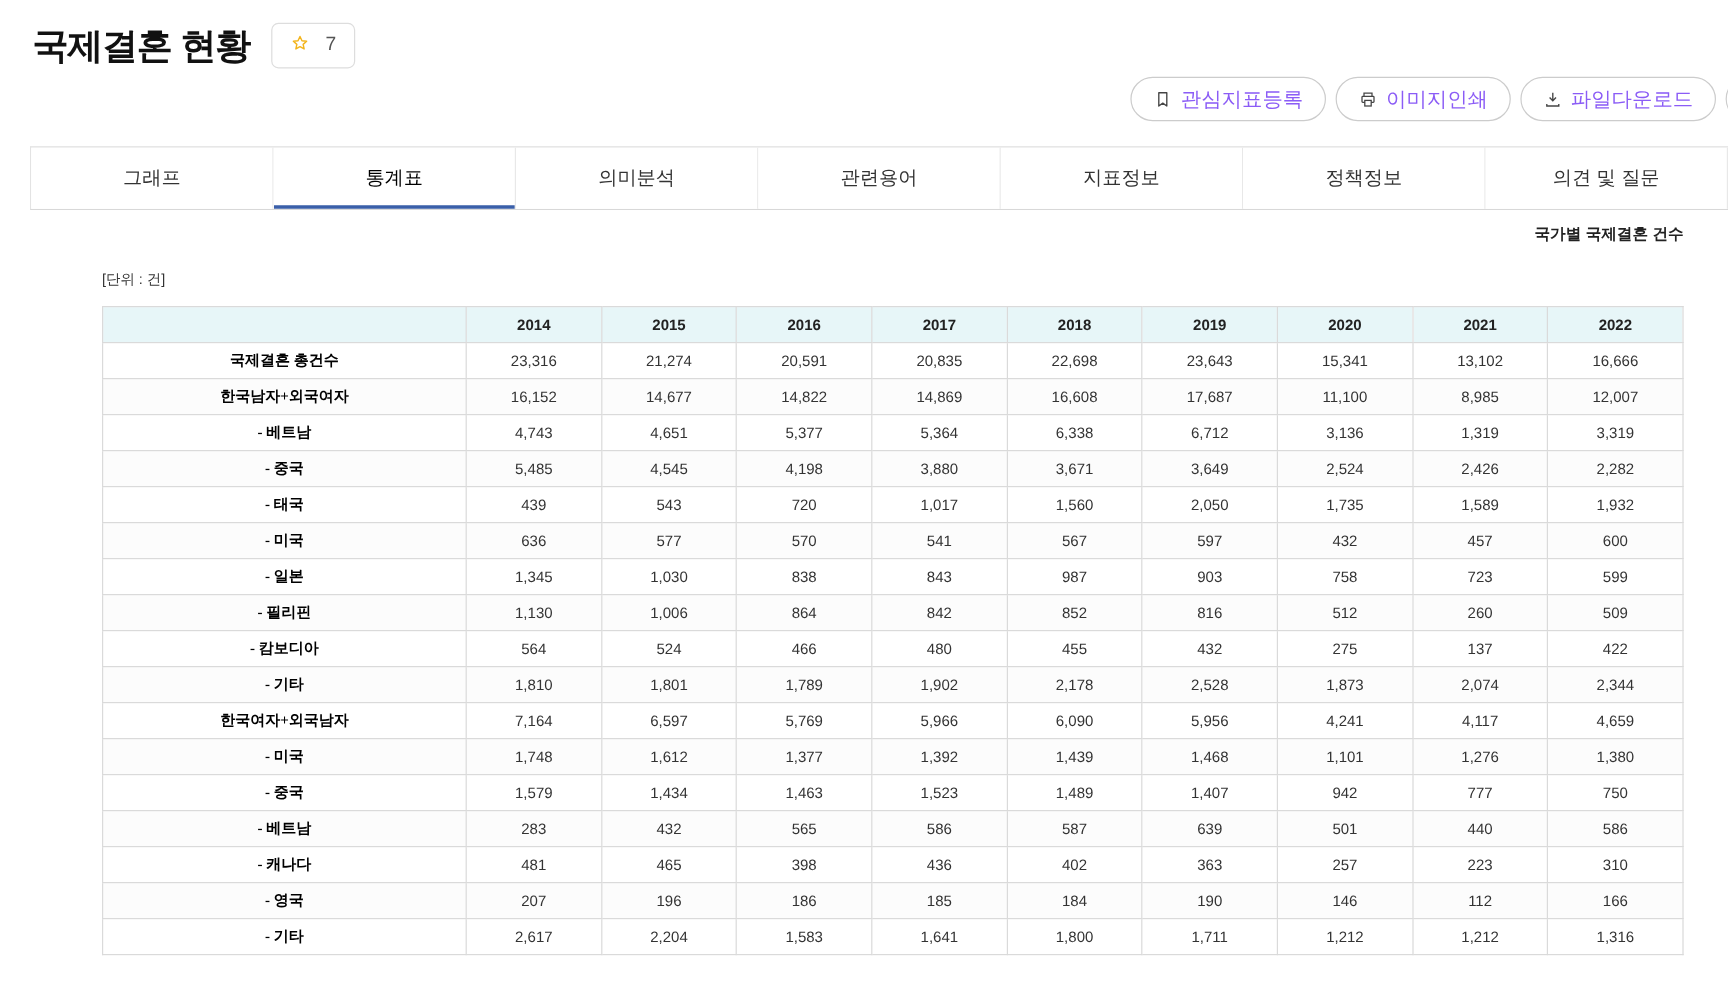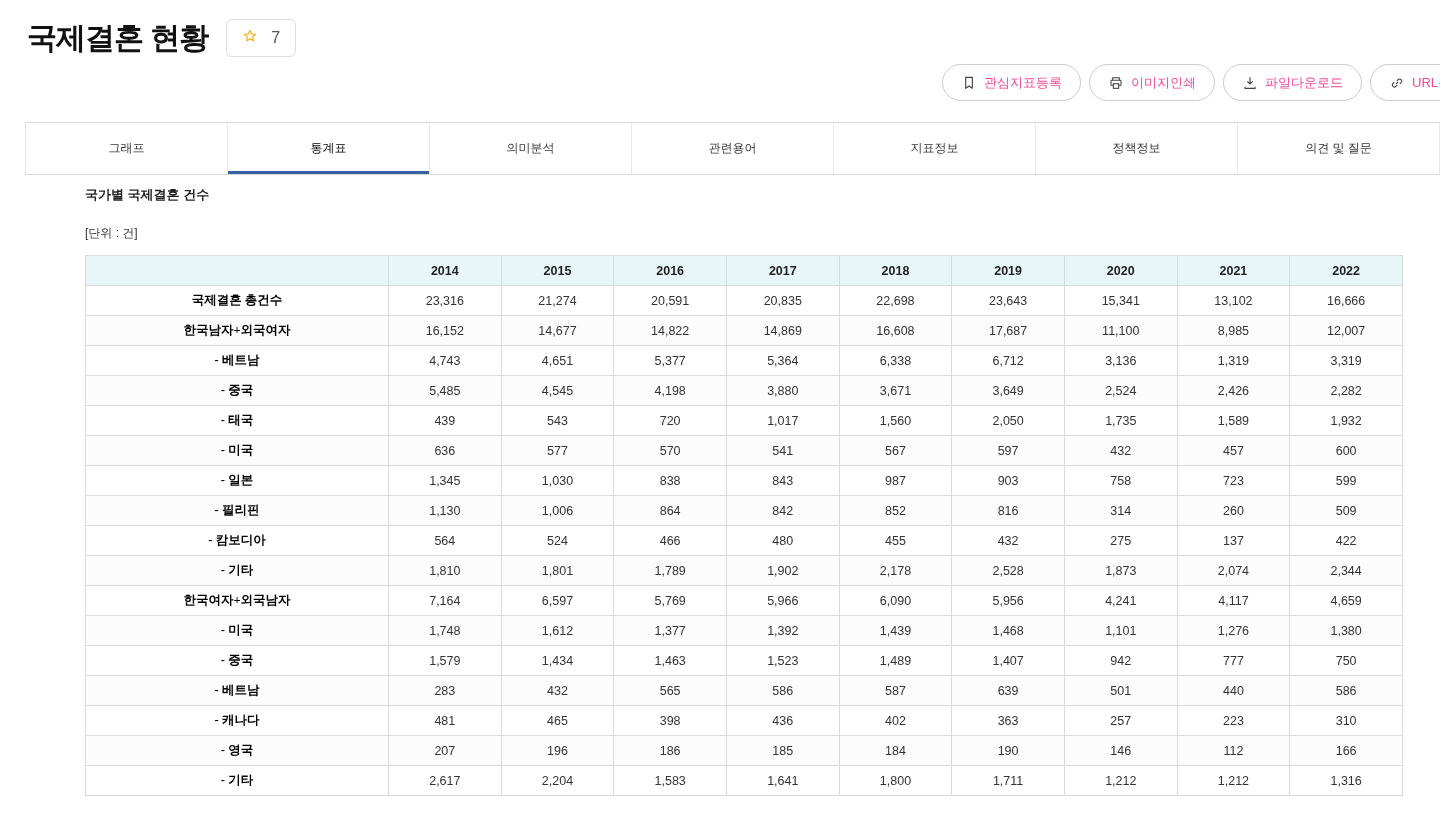--- a/index.html
+++ b/index.html
@@ -19,42 +19,42 @@
     border: 1px solid #ddd; border-radius: 6px; background: #fff;
     padding: 6px 15px; cursor: pointer; height: 38px;
   }
   .fav-count { font-size: 16px; color: #555; }
 
   
   .action-bar { position: absolute; top: 64px; left: 942px; display: flex; gap: 8px; white-space: nowrap; }
   .action-btn {
     display: inline-flex; align-items: center; gap: 7px; height: 37px;
     padding: 0 18px; border: 1px solid #ccc; border-radius: 19px;
-    background: #fff; font-size: 13px; color: #ec4899; cursor: pointer;
+    background: #fff; font-size: 17px; color: #8b5cf6; cursor: pointer;
     font-family: inherit; white-space: nowrap;
   }
   .btn-icon { display: inline-flex; width: 16px; height: 16px; }
   .btn-icon svg { width: 16px; height: 16px; }
 
   
   .tab-bar {
     margin: 67px 0 0 25px; width: 1415px; display: flex;
     border-top: 1px solid #d8d8d8; border-bottom: 1px solid #d8d8d8; border-left: 1px solid #e3e3e3;
     background: #fff;
   }
   .tab {
     flex: 1; height: 51px; line-height: 51px; text-align: center;
-    font-size: 12px; color: #333; cursor: pointer; background: #fff;
+    font-size: 16px; color: #333; cursor: pointer; background: #fff;
     border-right: 1px solid #e8e8e8;
   }
   .tab.active { font-weight: 400; color: #000; box-shadow: inset 0 -3px 0 #3a5fa9; }
 
   
   .content { margin: 0 37px 0 85px; }
-  .table-title { margin-top: 11px; text-align: left; font-size: 13px; font-weight: 700; color: #222; }
+  .table-title { margin-top: 11px; text-align: right; font-size: 13px; font-weight: 700; color: #222; }
   .unit { margin-top: 21px; font-size: 12px; color: #333; }
   table.stat-table {
     width: 100%; margin-top: 13px; border-collapse: collapse; table-layout: fixed;
     border: 1px solid #c2c2c2;
     padding-left: 44px;
   }
   .stat-table th, .stat-table td {
     border: 1px solid #dadada; height: 30px; font-size: 12.5px;
     text-align: center; vertical-align: middle; color: #333; padding: 0 6px;
     overflow: hidden; white-space: nowrap;
@@ -247,21 +247,21 @@
             <td>599</td>
           </tr>
           <tr>
             <th>- 필리핀</th>
             <td>1,130</td>
             <td>1,006</td>
             <td>864</td>
             <td>842</td>
             <td>852</td>
             <td>816</td>
-            <td>314</td>
+            <td>512</td>
             <td>260</td>
             <td>509</td>
           </tr>
           <tr>
             <th>- 캄보디아</th>
             <td>564</td>
             <td>524</td>
             <td>466</td>
             <td>480</td>
             <td>455</td>

